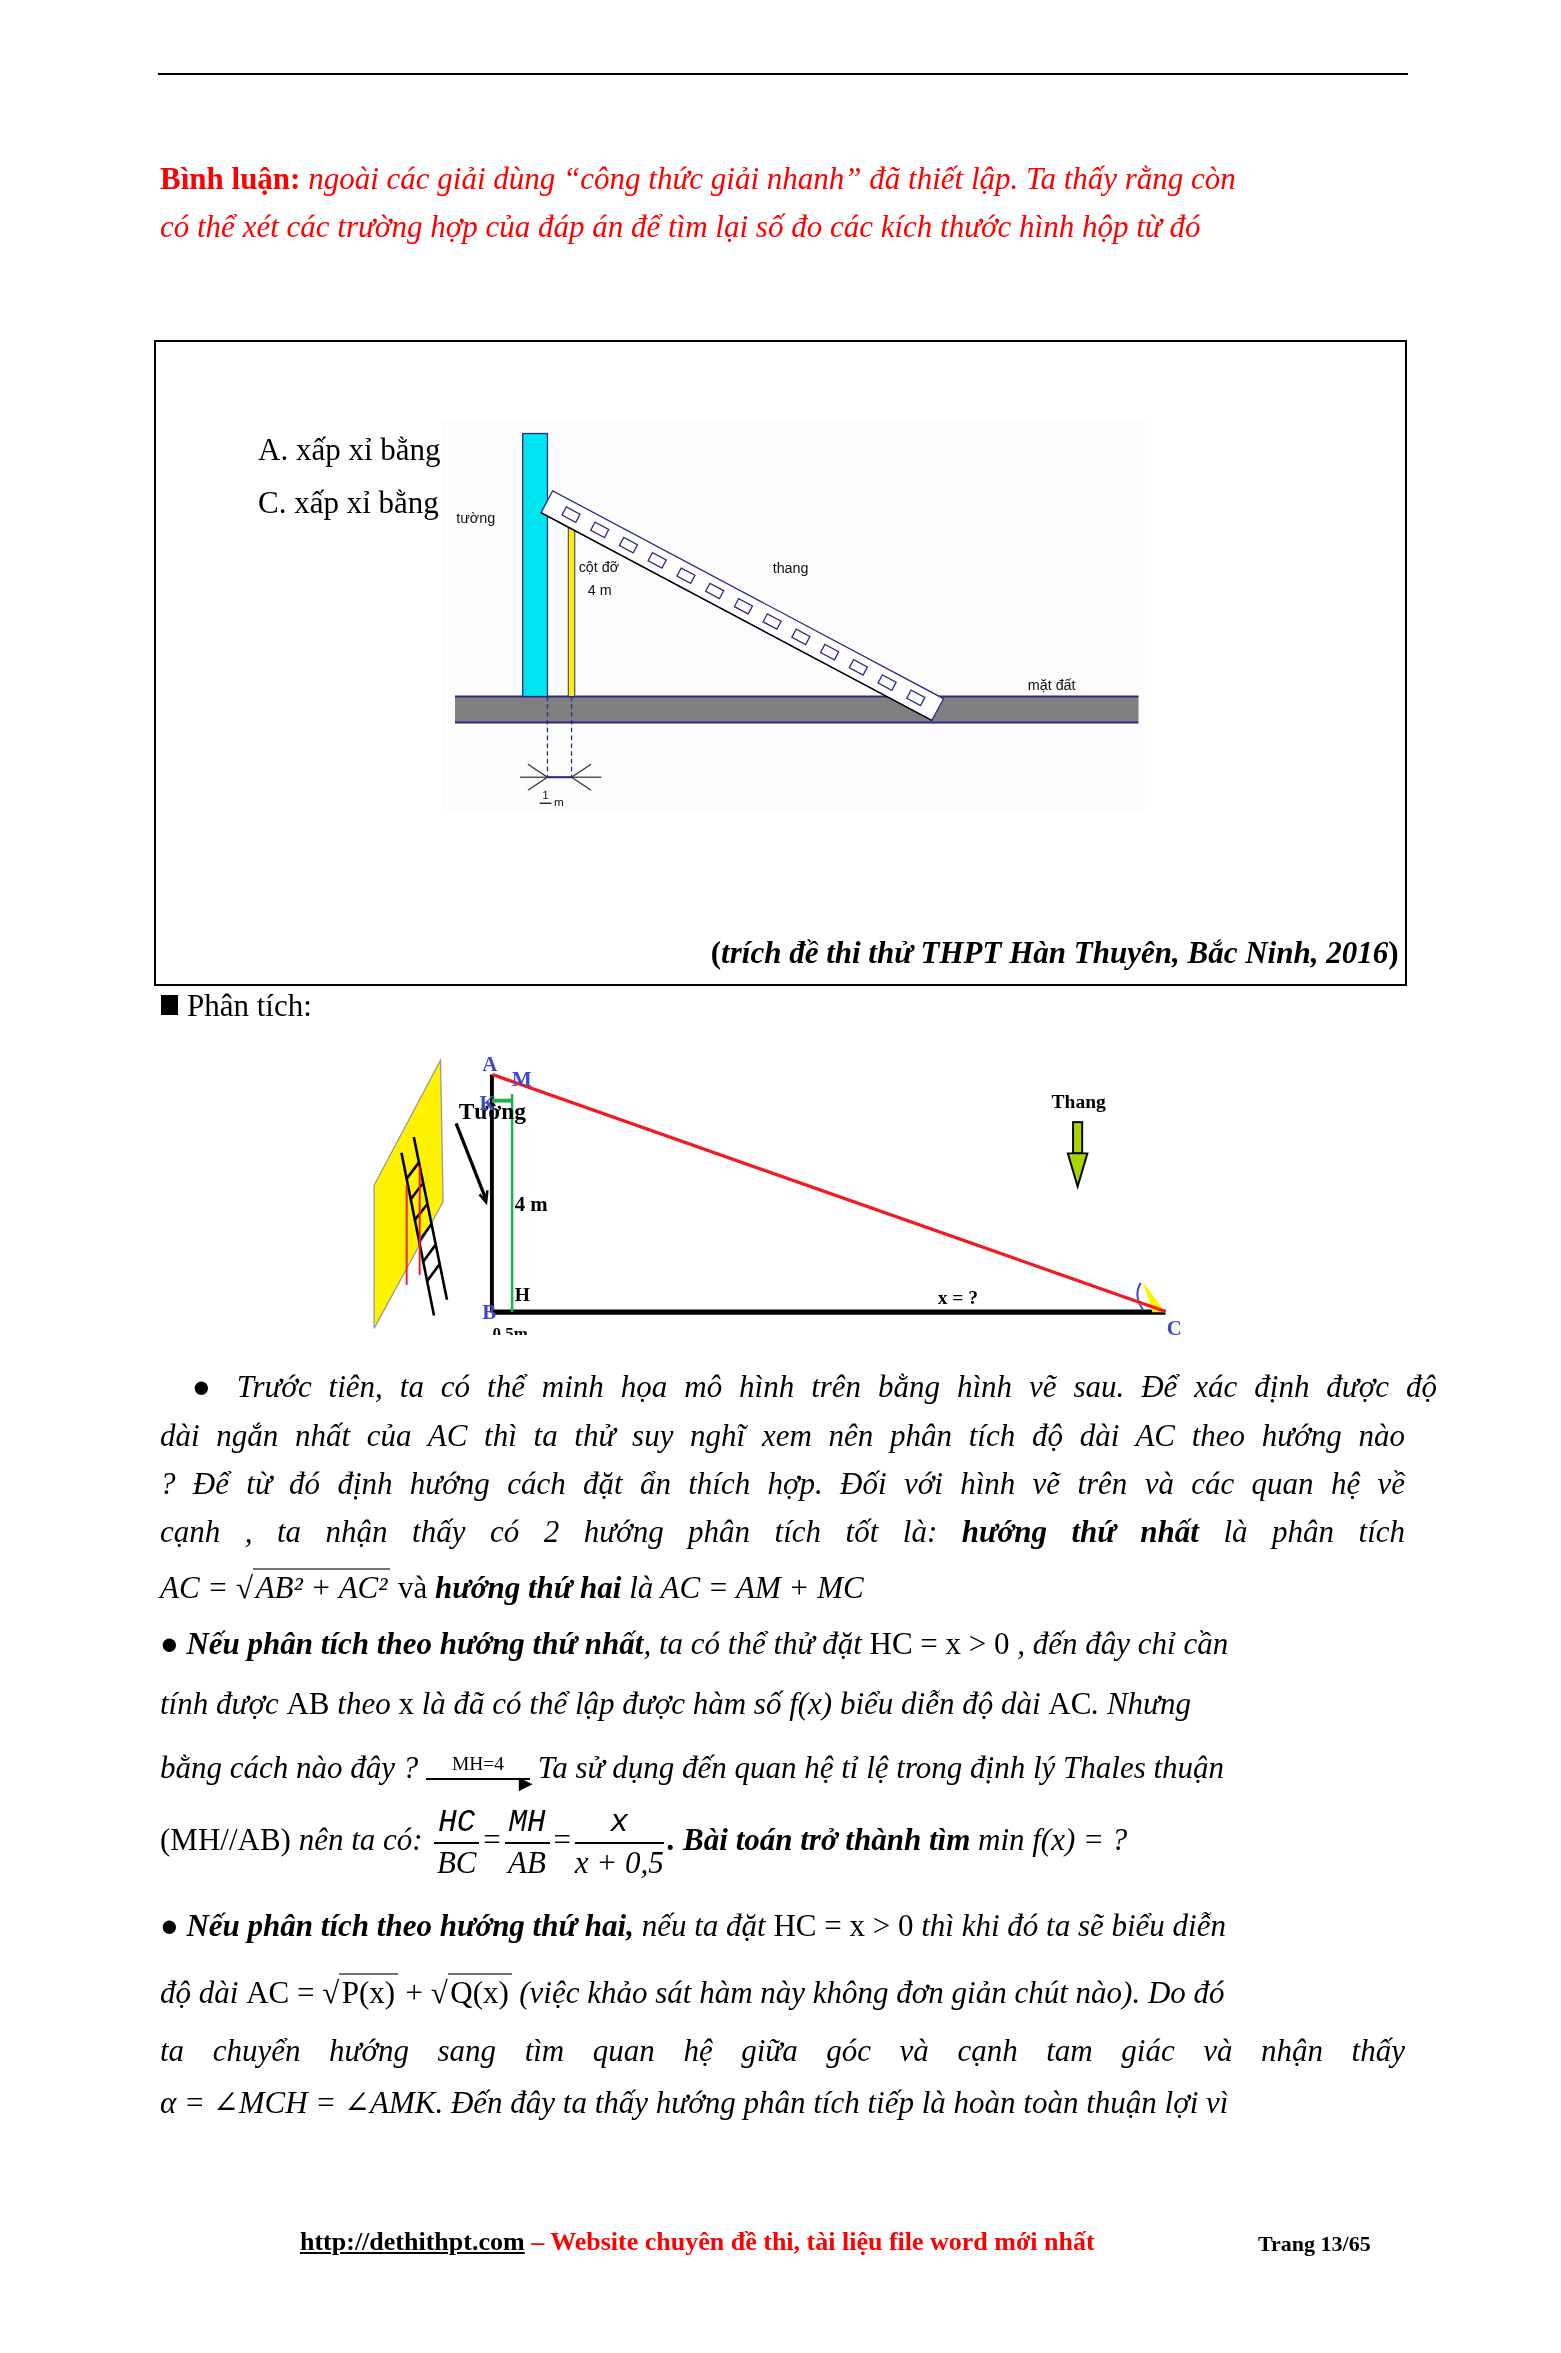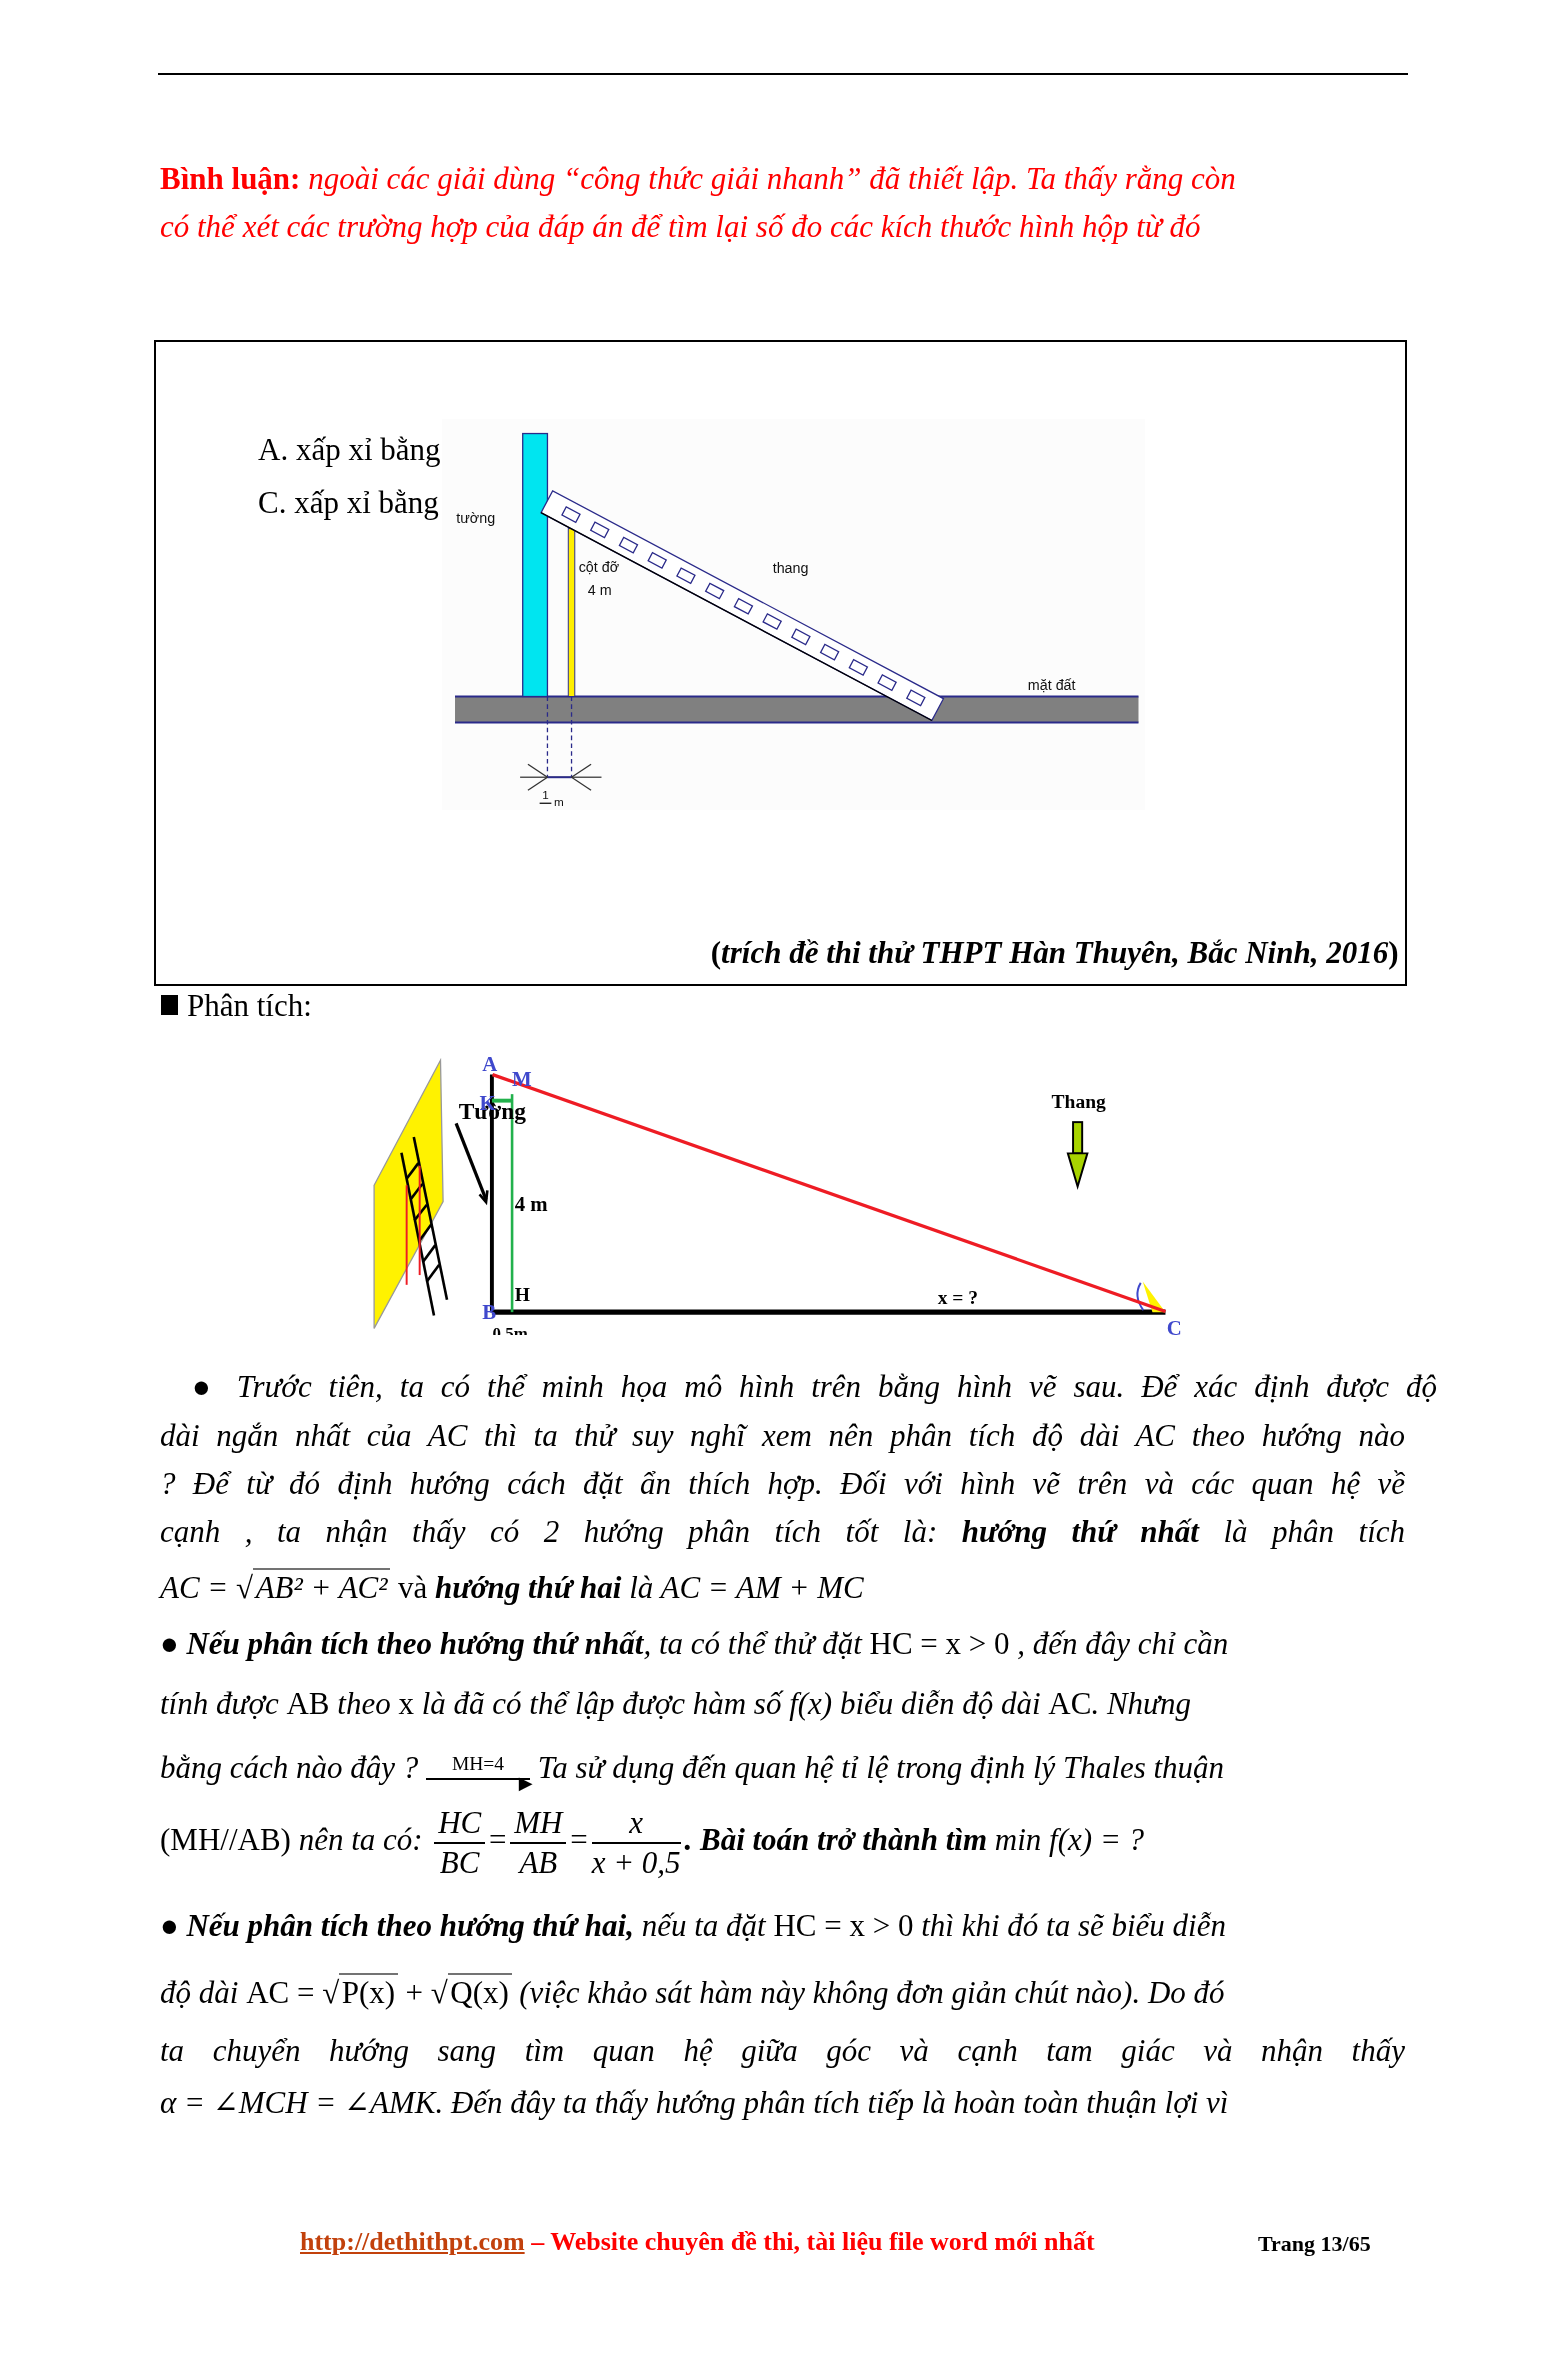--- a/index.html
+++ b/index.html
@@ -16,28 +16,28 @@
   .opt { position:absolute; font-size:31px; }
   .math-i { font-style:italic; }
   .source { position:absolute; right:6.5px; top:593px; font-size:31px; font-weight:bold; }
   .fig1 { position:absolute; left:286px; top:77px; }
   .heading { position:absolute; left:161px; top:988px; font-size:31px; font-weight:normal; }
   .heading .sq { display:inline-block; width:17px; height:19.5px; background:#000; margin-right:9px; vertical-align:1.3px; }
   .fig2 { position:absolute; left:365px; top:1029px; }
   .line { position:absolute; left:160px; width:1245px; font-size:31px; white-space:nowrap; }
   .justify { text-align:justify; text-align-last:justify; white-space:normal; }
   .frac { display:inline-block; vertical-align:middle; text-align:center; margin:0 3.9px; }
-  .frac .n { display:block; border-bottom:2px solid #000; padding:0 3.9px; line-height:38px; }
+  .frac .n { display:block; border-bottom:2px solid #000; padding:0 3.9px; line-height:38px;font-family:Liberation Mono, monospace; }
   .frac .d { display:block; line-height:38px; }
   .sqrt { display:inline-block; border-top:2px solid #737373; padding:0 2.6px; }
   .arrow-lbl { display:inline-block; position:relative; width:104px; text-align:center; font-size:19.5px; font-style:normal; vertical-align:7.8px; }
   .arrow-lbl .ar { position:absolute; left:0; right:0; top:25px; height:2px; background:#000; }
   .arrow-lbl .ah { position:absolute; right:-2.6px; top:19px; font-size:18px; }
   .footer { position:absolute; top:2227px; left:300px; font-size:26px; font-weight:bold; white-space:nowrap; }
-  .footer .link { color:#c2410c; text-decoration:underline; }
+  .footer .link { color:#000000; text-decoration:underline; }
   .footer .desc { color:#ff0000; }
   .page-num { position:absolute; left:1258px; top:2231px; font-size:22px; font-weight:bold; }
 </style>
 </head>
 <body>
 
 <div class="rule-top"></div>
 
 <div class="para red" style="top:155px;">
   <div><span class="b">Bình luận:</span> <span class="it">ngoài các giải dùng “công thức giải nhanh” đã thiết lập. Ta thấy rằng còn</span></div>

